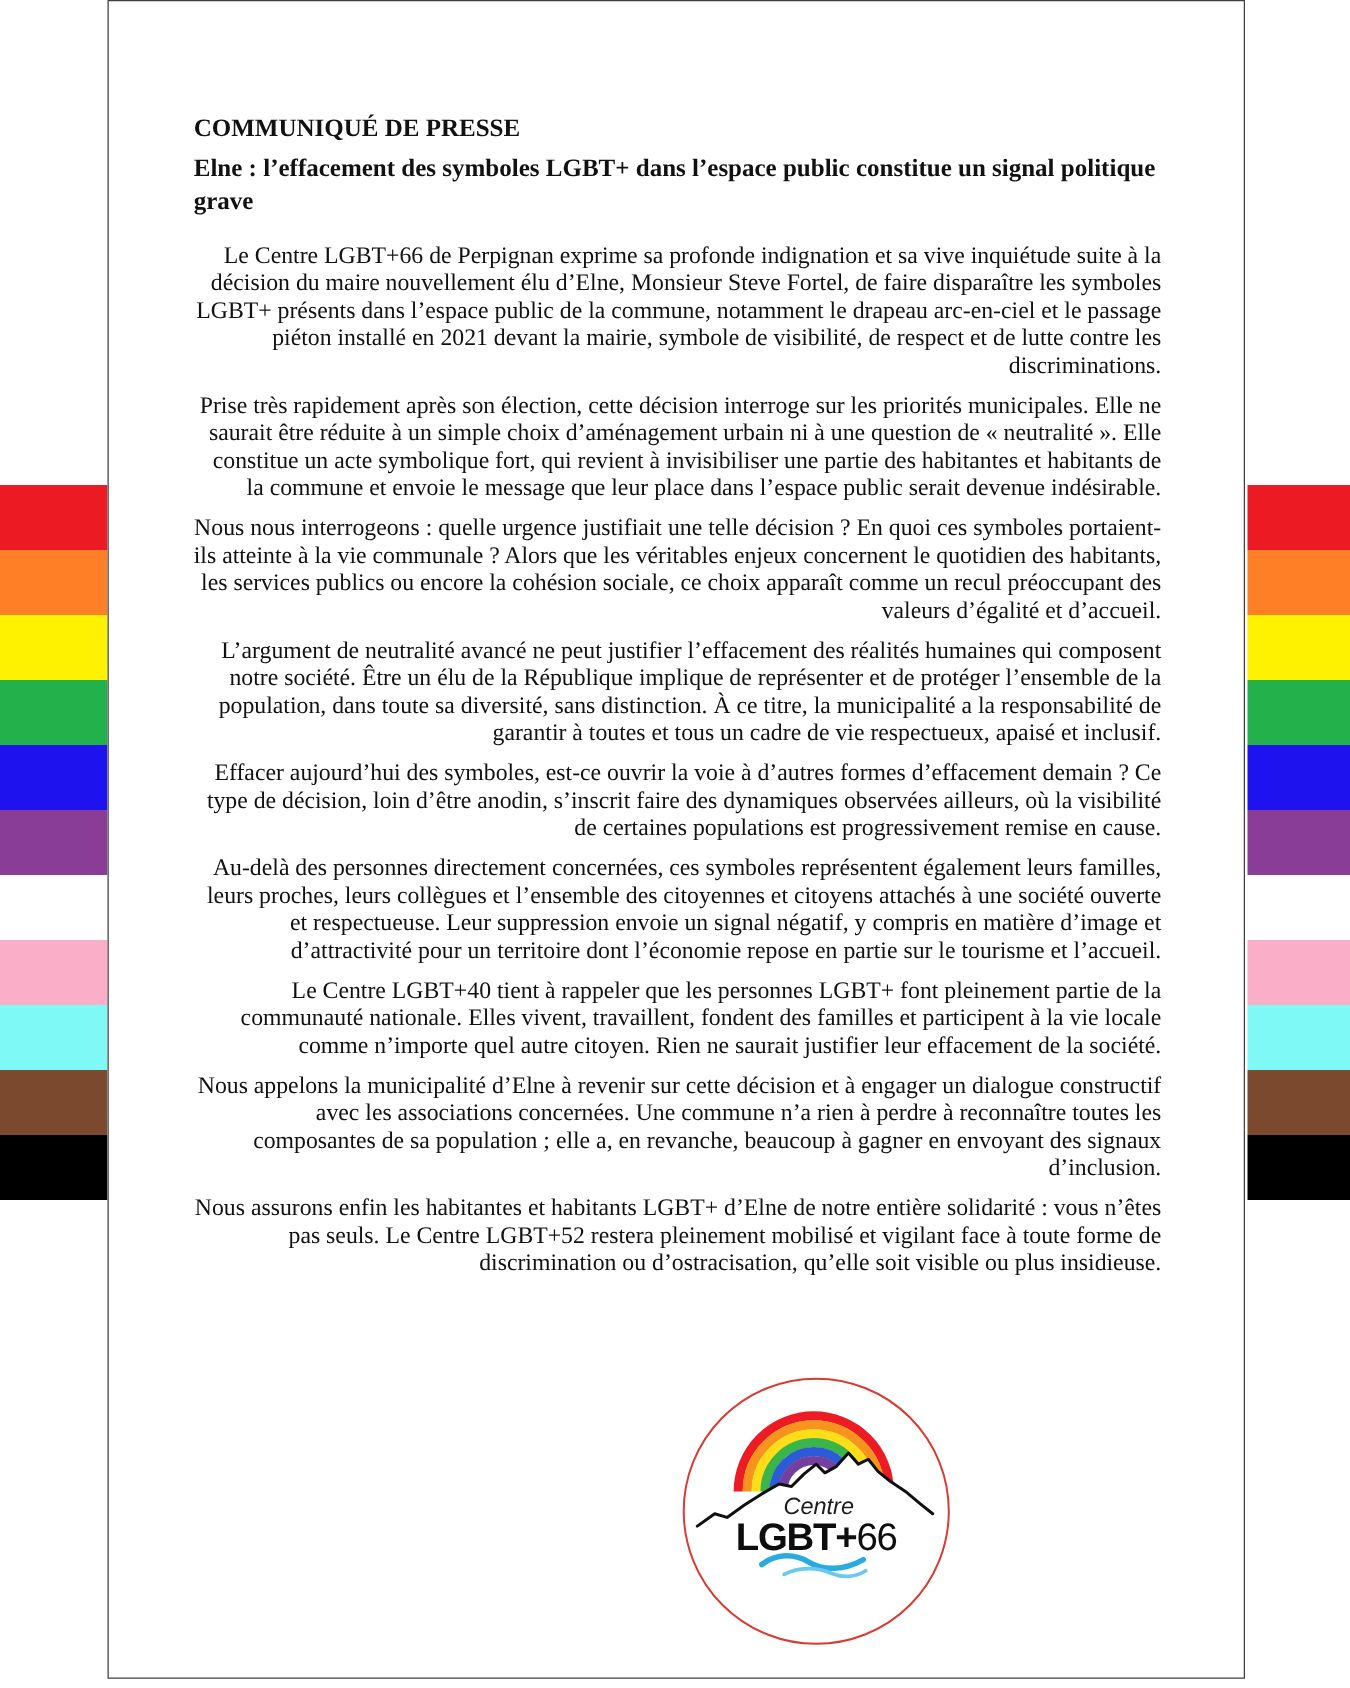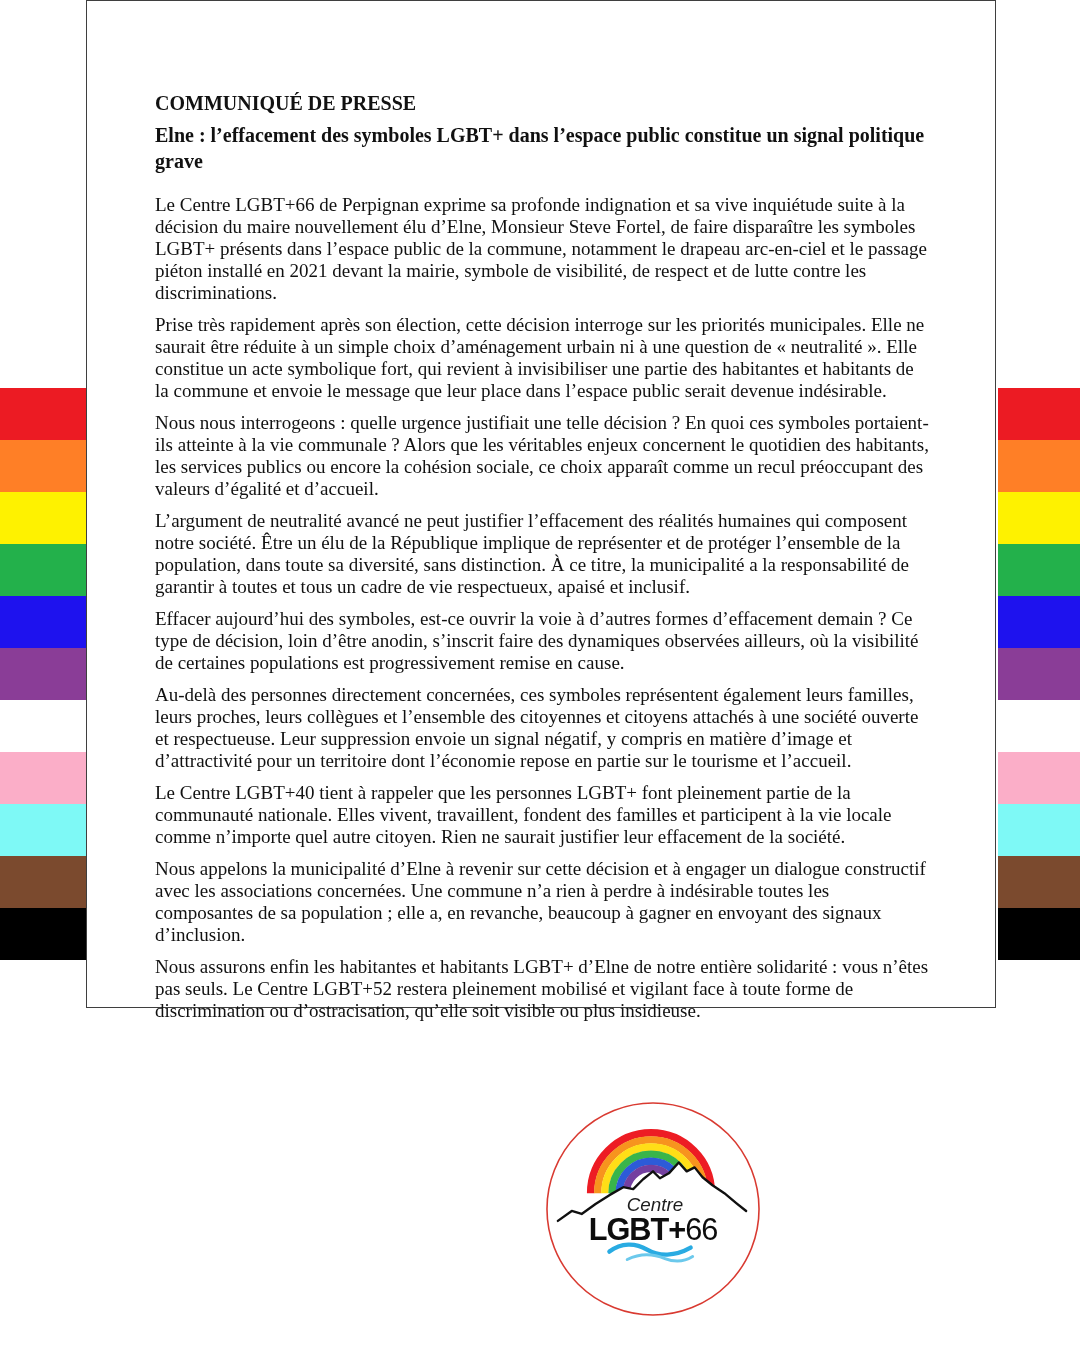--- a/index.html
+++ b/index.html
@@ -16,21 +16,21 @@
     top: 388px;
     display: flex;
     flex-direction: column;
   }
   .stripe-col.left  { left: 0;  width: 86px; }
   .stripe-col.right { right: 0; width: 82px; }
   .stripe { height: 52px; width: 100%; }
   .page {
     position: absolute;
     left: 86px; top: 0;
-    width: 910px; height: 1008px;
+    width: 910px; height: 1343px;
     background: #ffffff;
     border: 1px solid #3f3f3f;
     box-sizing: border-box;
   }
   .content {
     padding: 89px 66px 0 68px;
   }
   .doc-title {
     font-size: 20px; line-height: 26px;
     font-weight: bold;
@@ -41,21 +41,21 @@
     font-weight: bold;
     margin: 0 0 20px 0;
   }
   .doc-date {
     font-size: 19px; line-height: 22px;
     margin: 0 0 9px 0;
   }
   .body-text p {
     font-size: 19px; line-height: 22px;
     margin: 0 0 10px 0;
-    text-align: left;
+    text-align: right;
   }
   .logo-wrap {
     position: absolute;
     left: 457px; top: 1099px;
     width: 218px; height: 218px;
   }
   .logo-wrap svg { width: 100%; height: 100%; display: block; }
   .logo-centre-text {
     font-family: "Liberation Sans", sans-serif;
     font-style: italic;
@@ -105,21 +105,21 @@
     <p class="doc-title">COMMUNIQUÉ DE PRESSE</p>
     <p class="doc-heading">Elne : l’effacement des symboles LGBT+ dans l’espace public constitue un signal politique grave</p>
     <div class="body-text">
       <p>Le Centre LGBT+66 de Perpignan exprime sa profonde indignation et sa vive inquiétude suite à la décision du maire nouvellement élu d’Elne, Monsieur Steve Fortel, de faire disparaître les symboles LGBT+ présents dans l’espace public de la commune, notamment le drapeau arc-en-ciel et le passage piéton installé en 2021 devant la mairie, symbole de visibilité, de respect et de lutte contre les discriminations.</p>
         <p>Prise très rapidement après son élection, cette décision interroge sur les priorités municipales. Elle ne saurait être réduite à un simple choix d’aménagement urbain ni à une question de « neutralité ». Elle constitue un acte symbolique fort, qui revient à invisibiliser une partie des habitantes et habitants de la commune et envoie le message que leur place dans l’espace public serait devenue indésirable.</p>
         <p>Nous nous interrogeons : quelle urgence justifiait une telle décision ? En quoi ces symboles portaient-ils atteinte à la vie communale ? Alors que les véritables enjeux concernent le quotidien des habitants, les services publics ou encore la cohésion sociale, ce choix apparaît comme un recul préoccupant des valeurs d’égalité et d’accueil.</p>
         <p>L’argument de neutralité avancé ne peut justifier l’effacement des réalités humaines qui composent notre société. Être un élu de la République implique de représenter et de protéger l’ensemble de la population, dans toute sa diversité, sans distinction. À ce titre, la municipalité a la responsabilité de garantir à toutes et tous un cadre de vie respectueux, apaisé et inclusif.</p>
         <p>Effacer aujourd’hui des symboles, est-ce ouvrir la voie à d’autres formes d’effacement demain ? Ce type de décision, loin d’être anodin, s’inscrit faire des dynamiques observées ailleurs, où la visibilité de certaines populations est progressivement remise en cause.</p>
         <p>Au-delà des personnes directement concernées, ces symboles représentent également leurs familles, leurs proches, leurs collègues et l’ensemble des citoyennes et citoyens attachés à une société ouverte et respectueuse. Leur suppression envoie un signal négatif, y compris en matière d’image et d’attractivité pour un territoire dont l’économie repose en partie sur le tourisme et l’accueil.</p>
         <p>Le Centre LGBT+40 tient à rappeler que les personnes LGBT+ font pleinement partie de la communauté nationale. Elles vivent, travaillent, fondent des familles et participent à la vie locale comme n’importe quel autre citoyen. Rien ne saurait justifier leur effacement de la société.</p>
-        <p>Nous appelons la municipalité d’Elne à revenir sur cette décision et à engager un dialogue constructif avec les associations concernées. Une commune n’a rien à perdre à indésirable toutes les composantes de sa population ; elle a, en revanche, beaucoup à gagner en envoyant des signaux d’inclusion.</p>
+        <p>Nous appelons la municipalité d’Elne à revenir sur cette décision et à engager un dialogue constructif avec les associations concernées. Une commune n’a rien à perdre à reconnaître toutes les composantes de sa population ; elle a, en revanche, beaucoup à gagner en envoyant des signaux d’inclusion.</p>
         <p>Nous assurons enfin les habitantes et habitants LGBT+ d’Elne de notre entière solidarité : vous n’êtes pas seuls. Le Centre LGBT+52 restera pleinement mobilisé et vigilant face à toute forme de discrimination ou d’ostracisation, qu’elle soit visible ou plus insidieuse.</p>
     </div>
   </div>
 
   <div class="logo-wrap">
     <svg viewBox="0 0 220 220" xmlns="http://www.w3.org/2000/svg">
       <circle cx="110" cy="110" r="107" fill="#ffffff" stroke-width="1.6" stroke="#D93A31"></circle>
 
       <g>
         <path d="M 47 94 A 61 61 0 0 1 169 94" fill="none" stroke-width="7.4" stroke="#ED1C24"></path>

